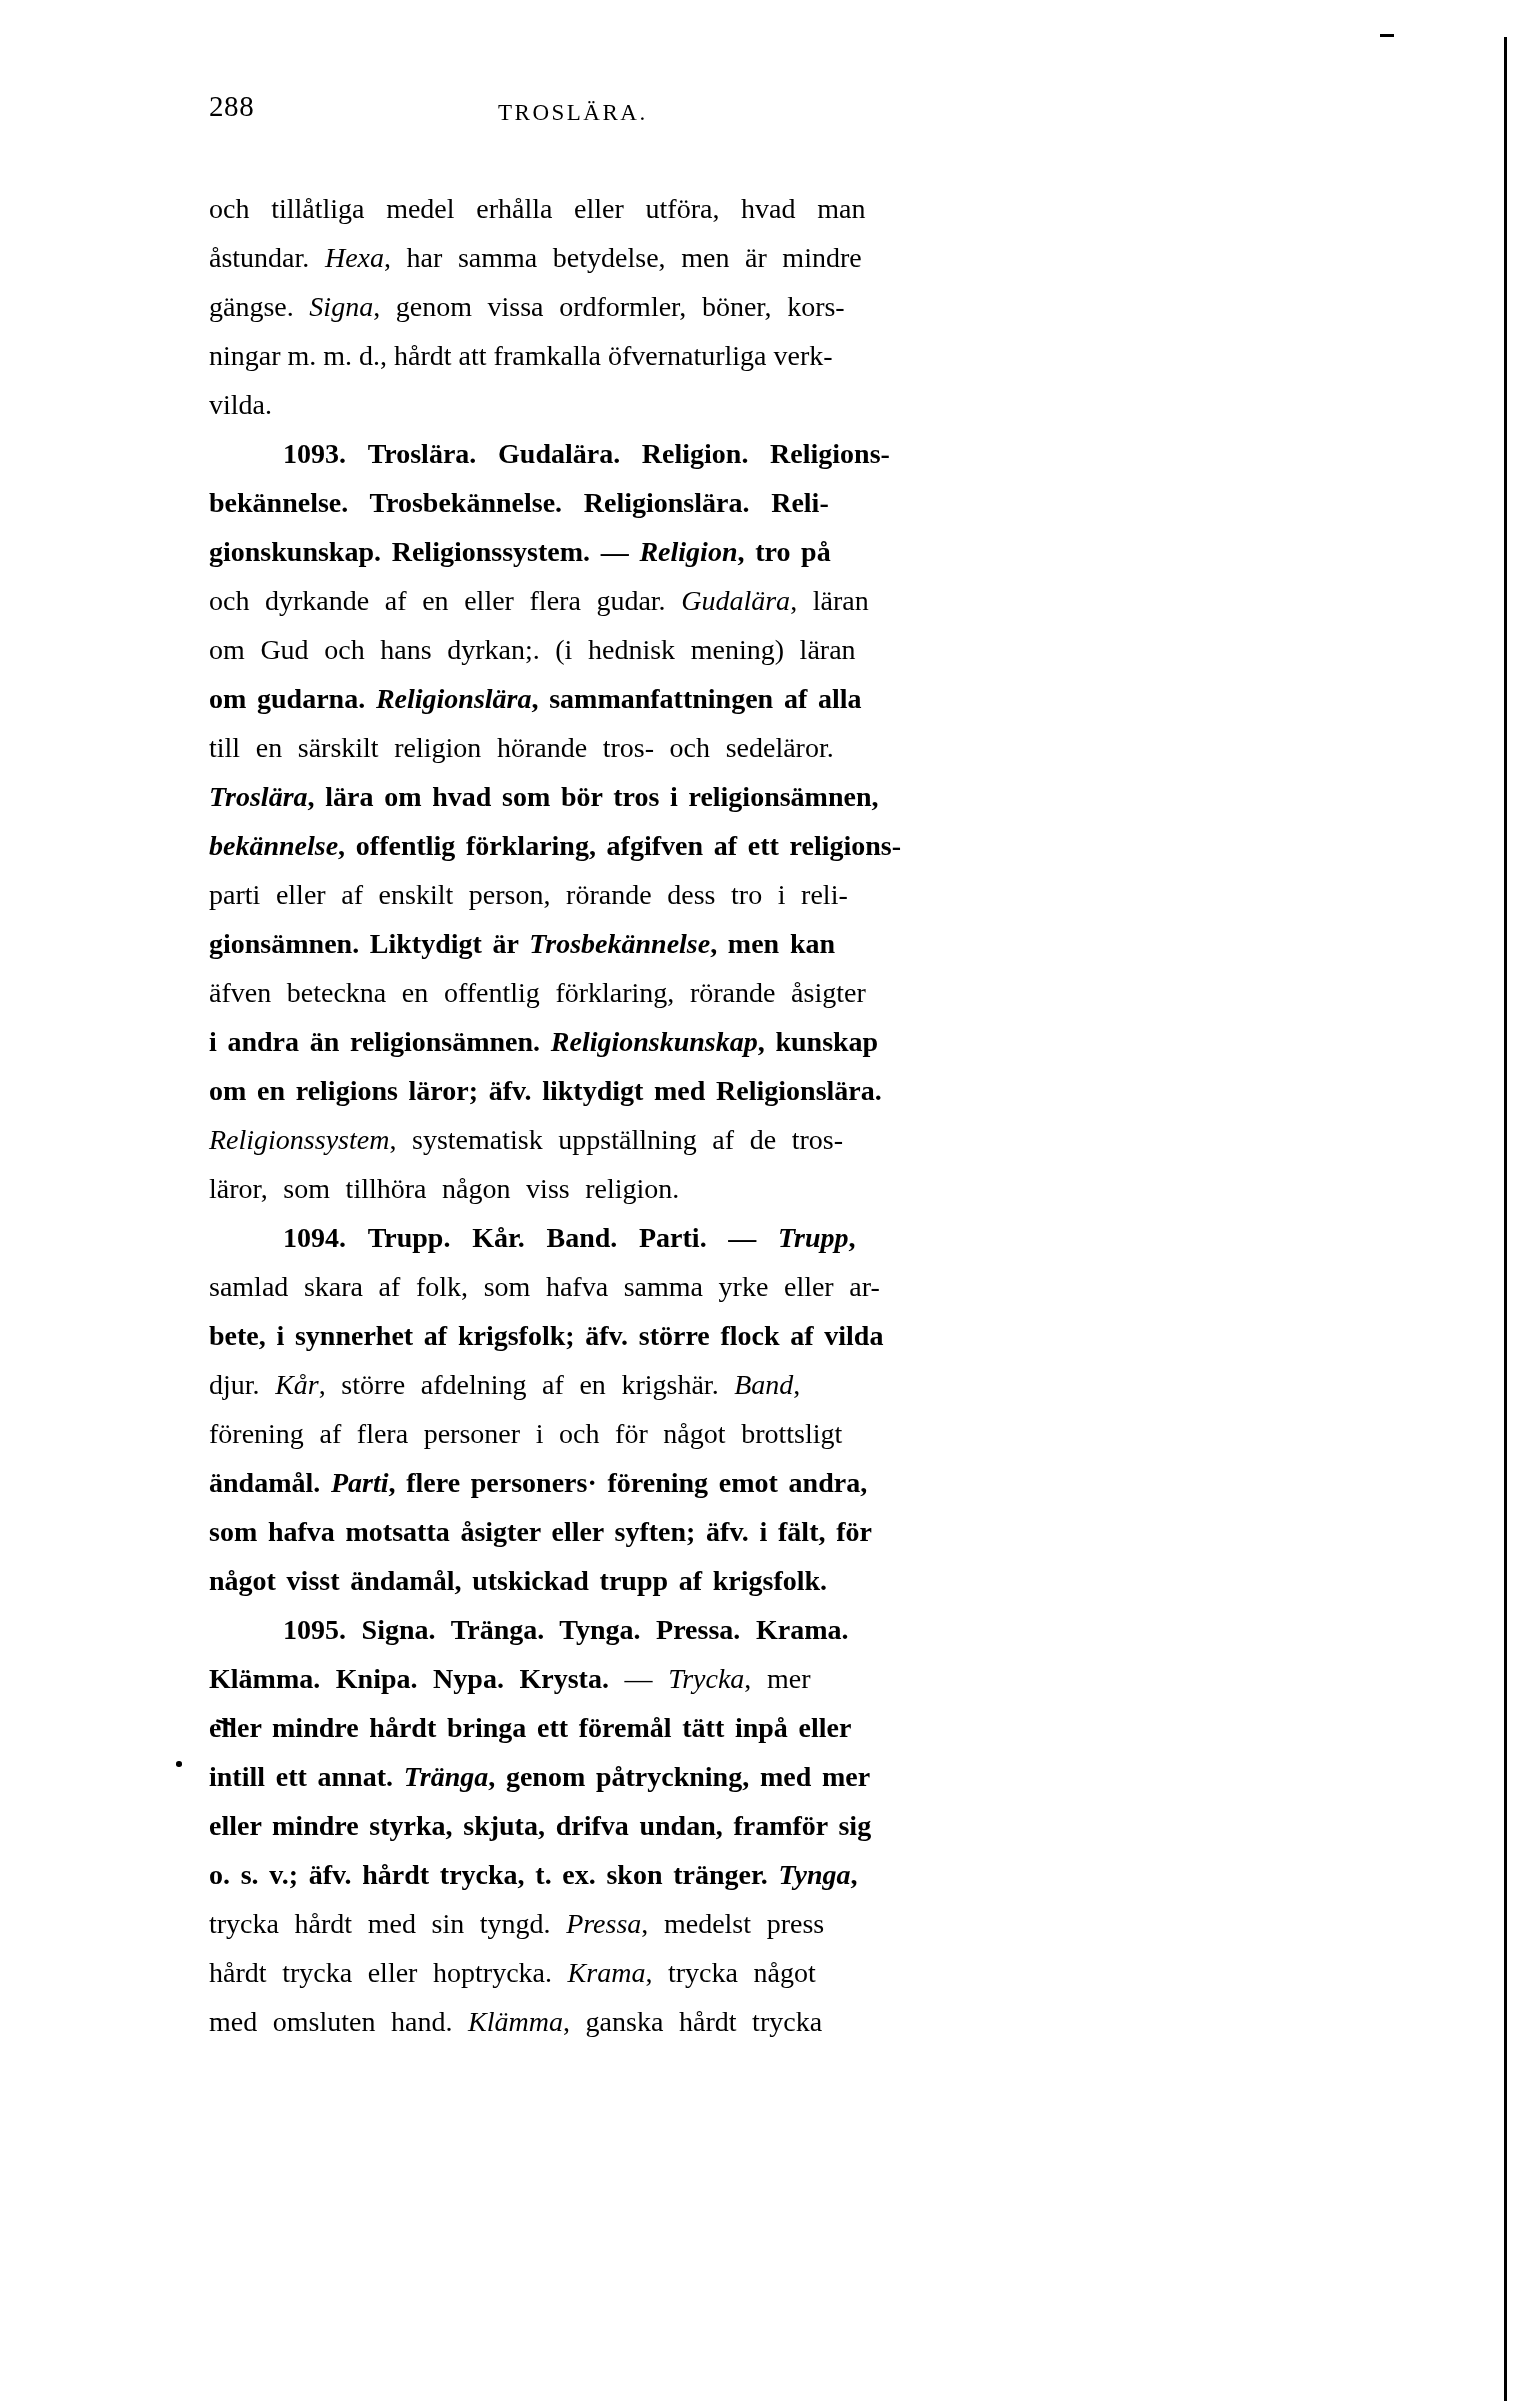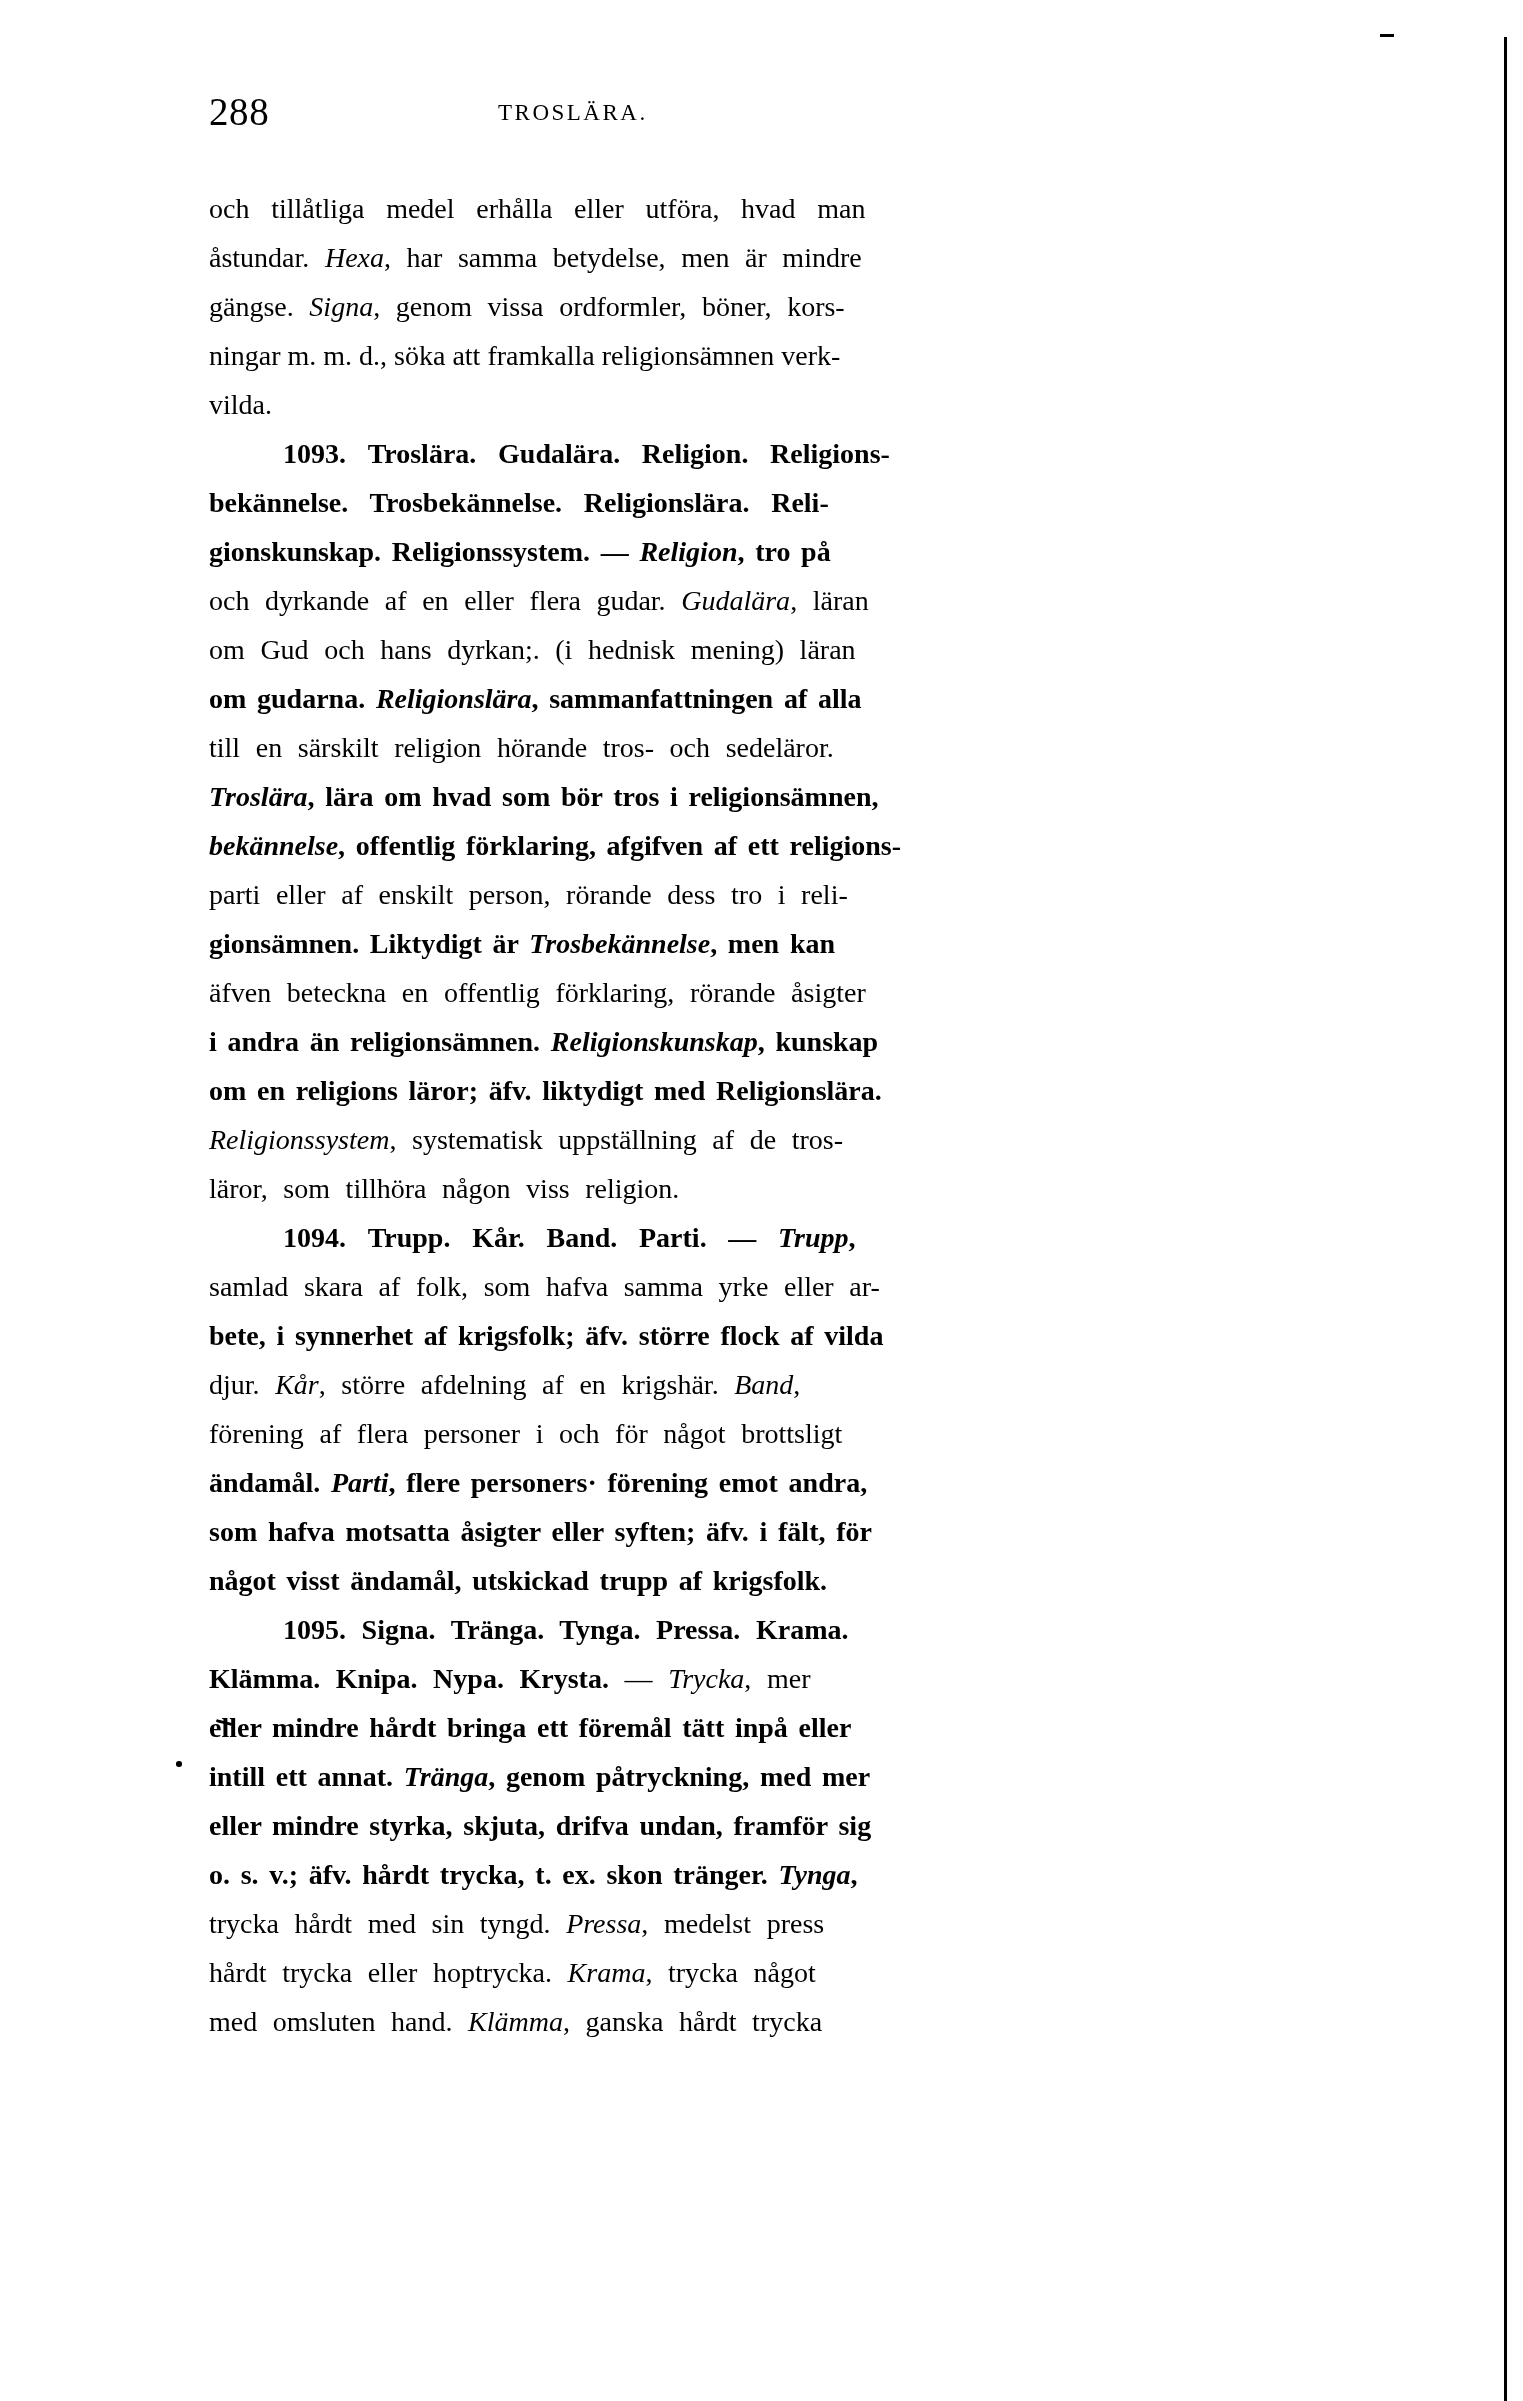--- a/index.html
+++ b/index.html
@@ -38,21 +38,21 @@
     position: absolute;
     top: 92px;
     left: 209px;
     width: 1168px;
     height: 55px;
   }
   #folio {
     position: absolute;
     left: 0;
     top: 0;
-    font-size: 39px;
+    font-size: 29px;
     letter-spacing: 0.6px;
     line-height: 1;
   }
   #head-title {
     position: absolute;
     left: 289px;
     top: 8.6px;
     font-size: 23px;
     letter-spacing: 2.5px;
     line-height: 1;
@@ -115,21 +115,21 @@
 
   <div id="running-head">
     <div id="folio">288</div>
     <div id="head-title">TROSLÄRA.</div>
   </div>
 
   <div id="text-block">
       <div class="line ws3">och tillåtliga medel erhålla eller utföra, hvad man</div>
       <div class="line ws2">åstundar.   <i>Hexa</i>, har samma betydelse, men är mindre</div>
       <div class="line ws2">gängse.  <i>Signa</i>, genom vissa ordformler, böner, kors-</div>
-      <div class="line ws0">ningar m. m. d., söka att framkalla religionsämnen verk-</div>
+      <div class="line ws0">ningar m. m. d., hårdt att framkalla öfvernaturliga verk-</div>
       <div class="line ws0">vilda.</div>
       <div class="line ws3 indent">1093.  <b>Troslära. Gudalära. Religion. Religions-</b></div>
       <div class="line ws3"><b>bekännelse.   Trosbekännelse.   Religionslära.   Reli-</b></div>
       <div class="line ws1"><b>gionskunskap.  Religionssystem.</b> — <i>Religion</i>, tro på</div>
       <div class="line ws2">och dyrkande af en eller flera gudar.  <i>Gudalära</i>, läran</div>
       <div class="line ws2">om Gud och hans dyrkan;. (i hednisk mening) läran</div>
       <div class="line ws1">om gudarna.  <i>Religionslära</i>, sammanfattningen af alla</div>
       <div class="line ws2">till en särskilt religion hörande tros- och sedeläror.</div>
       <div class="line ws1"><i>Troslära</i>, lära om hvad som bör tros i religionsämnen,</div>
       <div class="line ws1"><i>bekännelse</i>, offentlig förklaring, afgifven af ett religions-</div>

